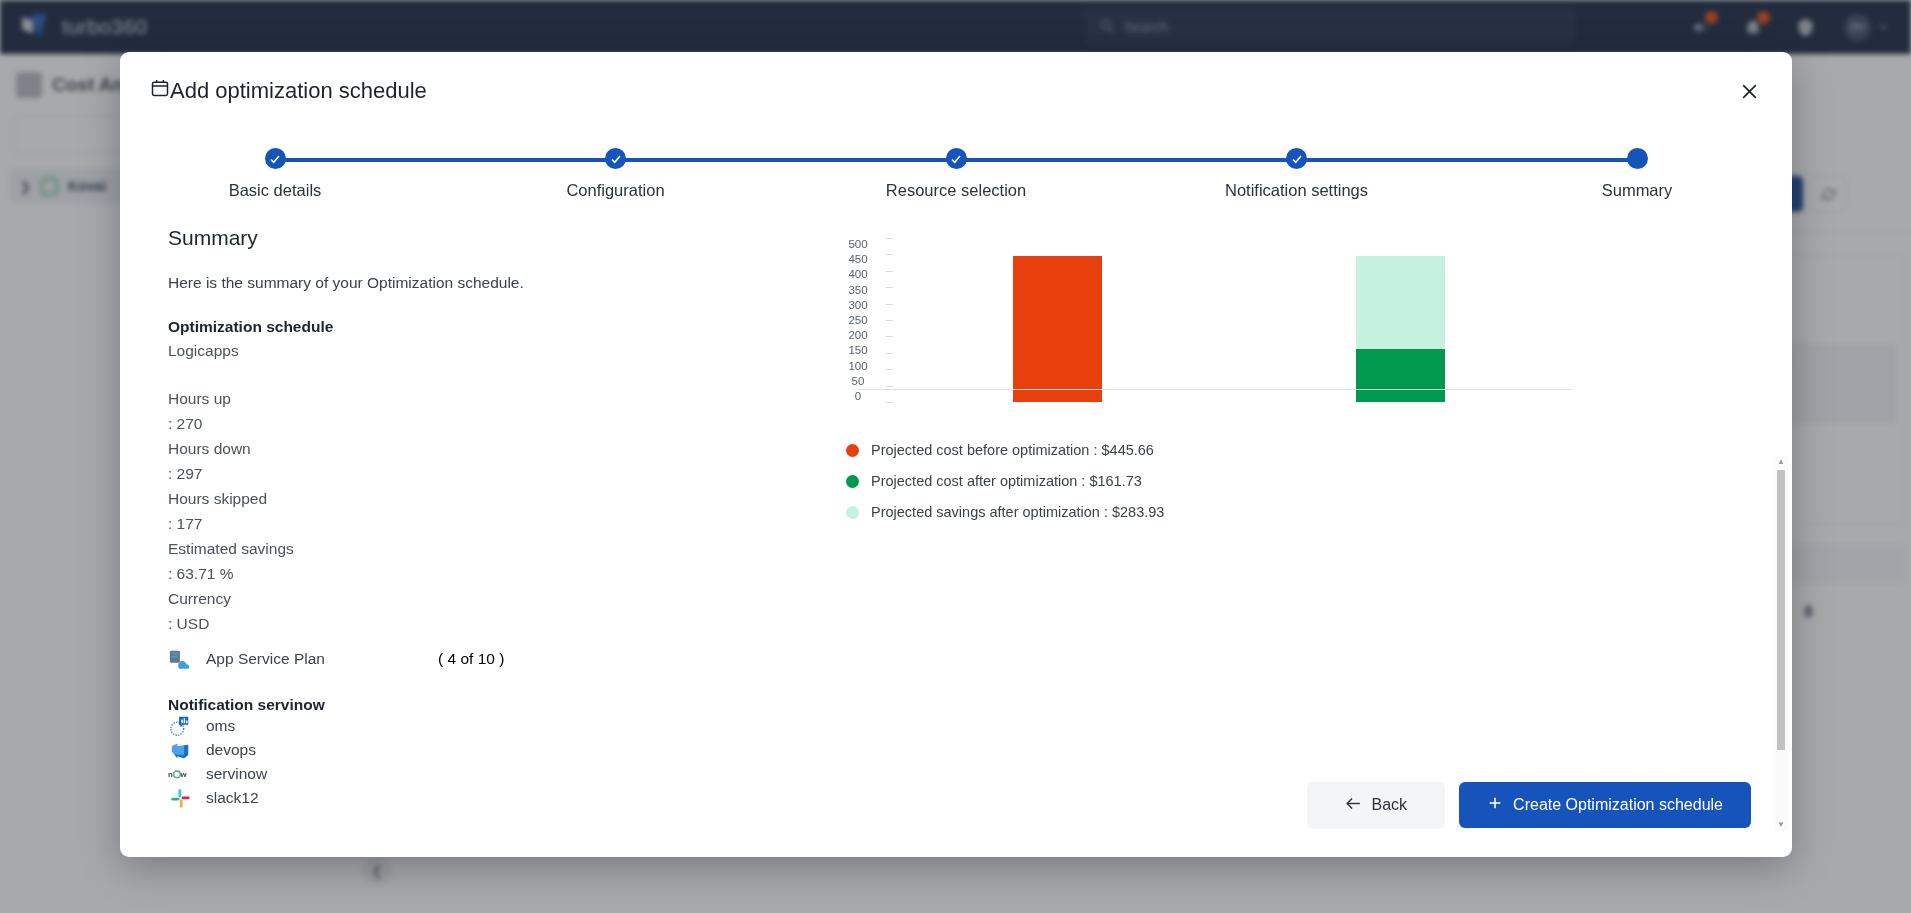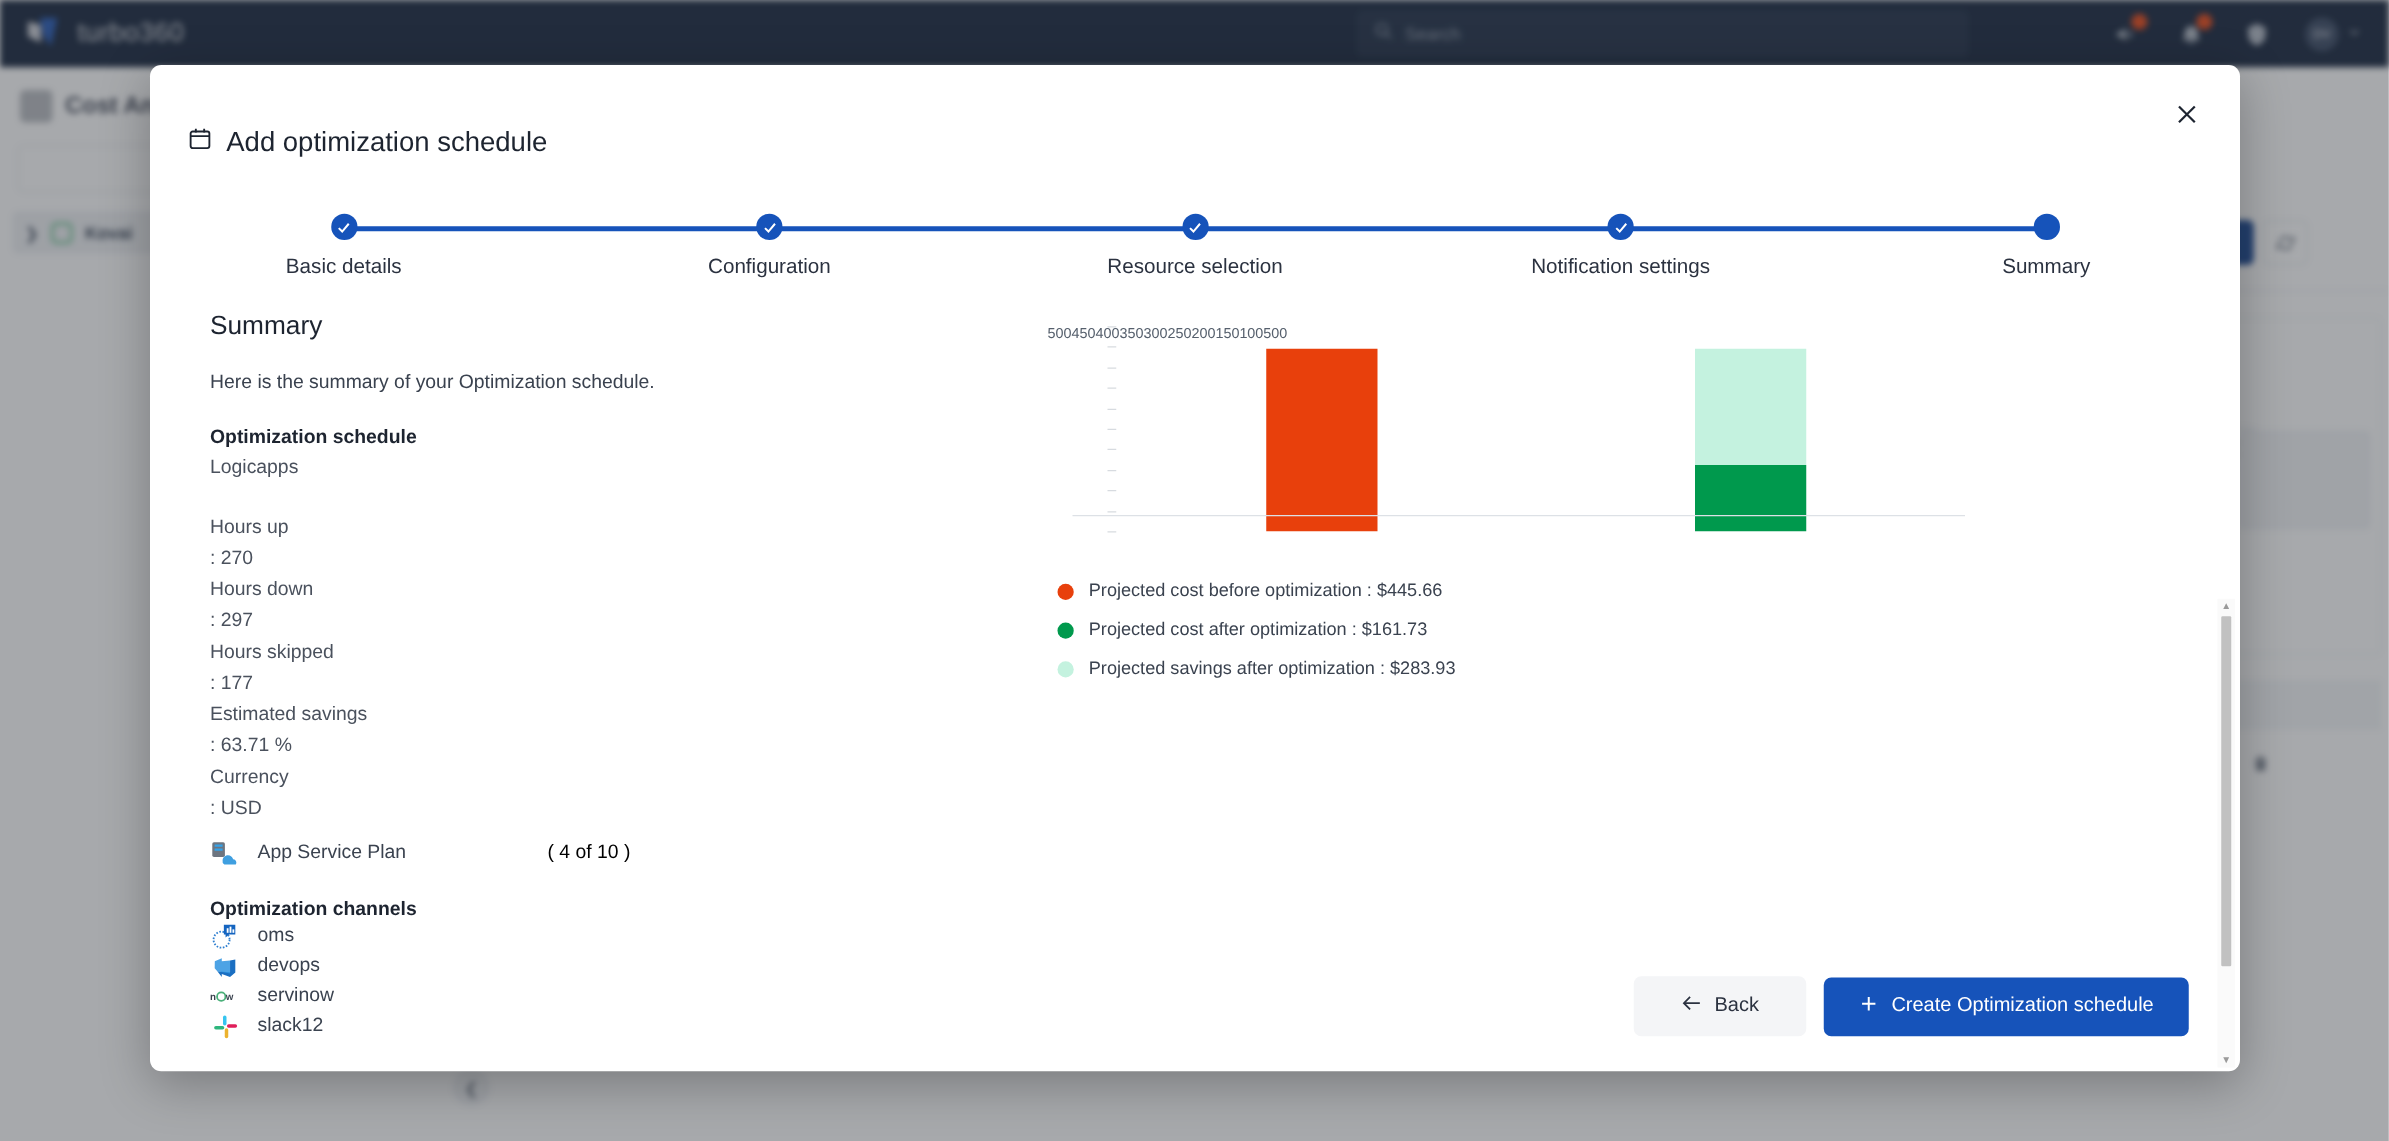--- a/index.html
+++ b/index.html
@@ -89,21 +89,21 @@
   #app-background.dim { filter: blur(2.4px); }
   .scrim { position: absolute; inset: 0; background: rgba(60,64,72,.45); }
 
   
   .modal {
     position: absolute; left: 120px; top: 52px; width: 1672px; height: 805px;
     background: #ffffff; border-radius: 9px; box-shadow: 0 10px 40px rgba(0,0,0,.28);
     overflow: hidden;
   }
   .modal-head { position: relative; padding: 26px 30px 0 30px; }
-  .modal-title { display: flex; align-items: flex-end; gap: 11px; font-size: 22px; color: #1d2430; margin-top: 23px; }
+  .modal-title { display: flex; align-items: flex-end; font-size: 22px; color: #1d2430; }
   .close-btn {
     position: absolute; right: 28px; top: 24px; width: 30px; height: 30px;
     display: flex; align-items: center; justify-content: center; cursor: pointer; color: #1d2430;
   }
 
   
   .stepper { position: relative; margin: 34px 155px 0 155px; height: 66px; }
   .stepper-line { position: absolute; left: 0; right: 0; top: 20px; height: 4px; background: #1653ba; }
   .steps { position: absolute; left: 0; right: 0; top: 0; display: flex; justify-content: space-between; }
   .step { position: relative; width: 0; display: flex; flex-direction: column; align-items: center; }
@@ -129,21 +129,21 @@
   .res-name { width: 232px; }
   .res-count { color: #000000; }
   .chan-row { display: flex; align-items: center; gap: 14px; font-size: 15.5px; color: #3a424f; }
   .chan-icon { width: 24px; height: 24px; display: flex; align-items: center; justify-content: center; flex: none; }
 
   
   .right-col { flex: 1; padding-left: 28px; position: relative; }
   .chart { position: relative; height: 180px; margin-top: 12px; }
   .yaxis {
     position: absolute; left: 0; top: 0; width: 40px; height: 164px;
-    display: flex; flex-direction: row; justify-content: space-between;
+    display: flex; flex-direction: column; justify-content: space-between;
     font-size: 11.5px; color: #56606d; text-align: center;
   }
   .plot { position: absolute; left: 48px; right: 190px; top: 0; height: 164px; }
   .tickline { position: absolute; left: 0; width: 7px; height: 1px; background: #d7dbe0; }
   .axisline { position: absolute; left: 48px; right: 190px; top: 163px; height: 1px; background: #dde1e6; }
   .bar { position: absolute; bottom: 0; }
   .legend { margin-top: 24px; padding-left: 8px; }
   .leg-row { display: flex; align-items: center; gap: 12px; margin-bottom: 15px; font-size: 14.5px; color: #3a424f; }
   .leg-dot { width: 13px; height: 13px; border-radius: 50%; flex: none; }
 
@@ -369,21 +369,21 @@
                 <rect x="4" y="5" width="7" height="2" fill="#35a2e8"></rect>
                 <rect x="4" y="8.5" width="7" height="2" fill="#35a2e8"></rect>
                 <path d="M11 19c0-2.6 2.1-4.7 4.7-4.7 2.2 0 4 1.5 4.5 3.5 1.6.1 2.8 1.4 2.8 3 0 .6-.2 1.2-.5 1.7H12.5A3.2 3.2 0 0 1 11 19z" fill="#3f9fe0"></path>
               </svg>
             </span>
             <span class="res-name">App Service Plan</span>
             <span class="res-count">( 4 of 10 )</span>
           </div>
         </div>
 
-      <div class="blk-head">Optimization channels</div>
+      <div class="blk-head">Notification servinow</div>
       <div id="channels-container">
           <div class="chan-row">
             <span class="chan-icon">
               <svg width="22" height="22" viewBox="0 0 24 24">
                 <circle cx="9" cy="15" r="7" fill="none" stroke="#2f7fd0" stroke-width="1.6" stroke-dasharray="1.4 1.4"></circle>
                 <path d="M11 2h10v8.5H15.5L12.5 13V10.5H11z" fill="#1464c0"></path>
                 <rect x="13.5" y="5" width="1.6" height="4" fill="#fff"></rect>
                 <rect x="16" y="3.6" width="1.6" height="5.4" fill="#fff"></rect>
                 <rect x="18.5" y="6" width="1.6" height="3" fill="#fff"></rect>
               </svg>

